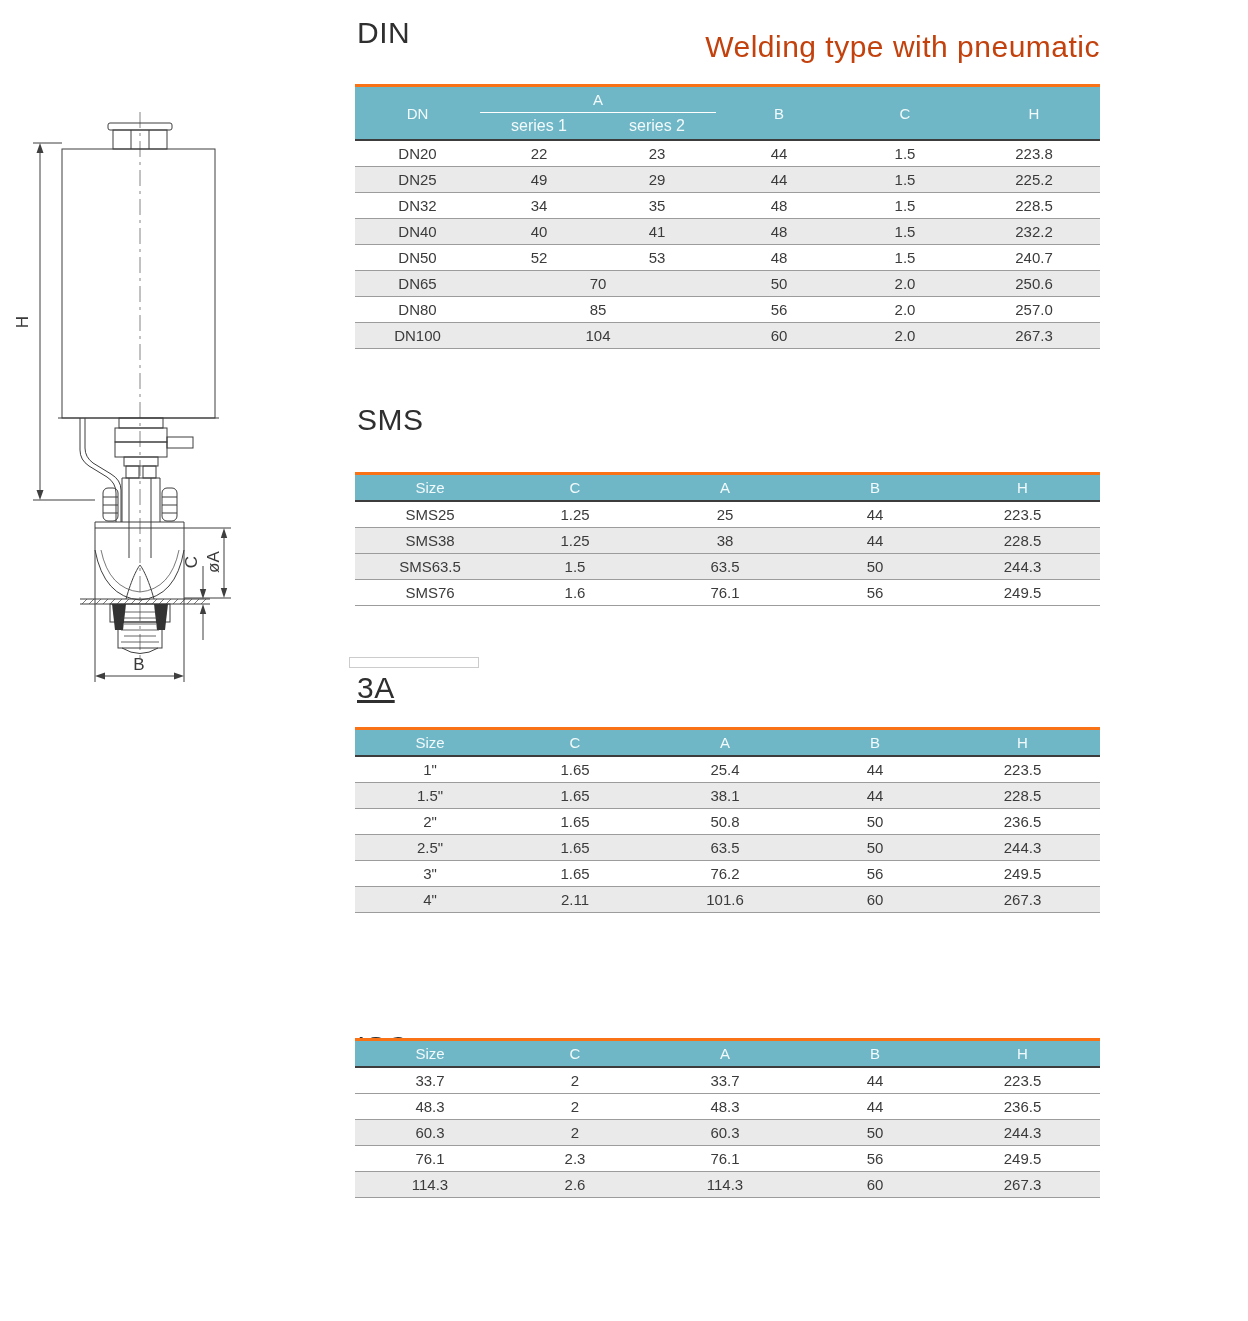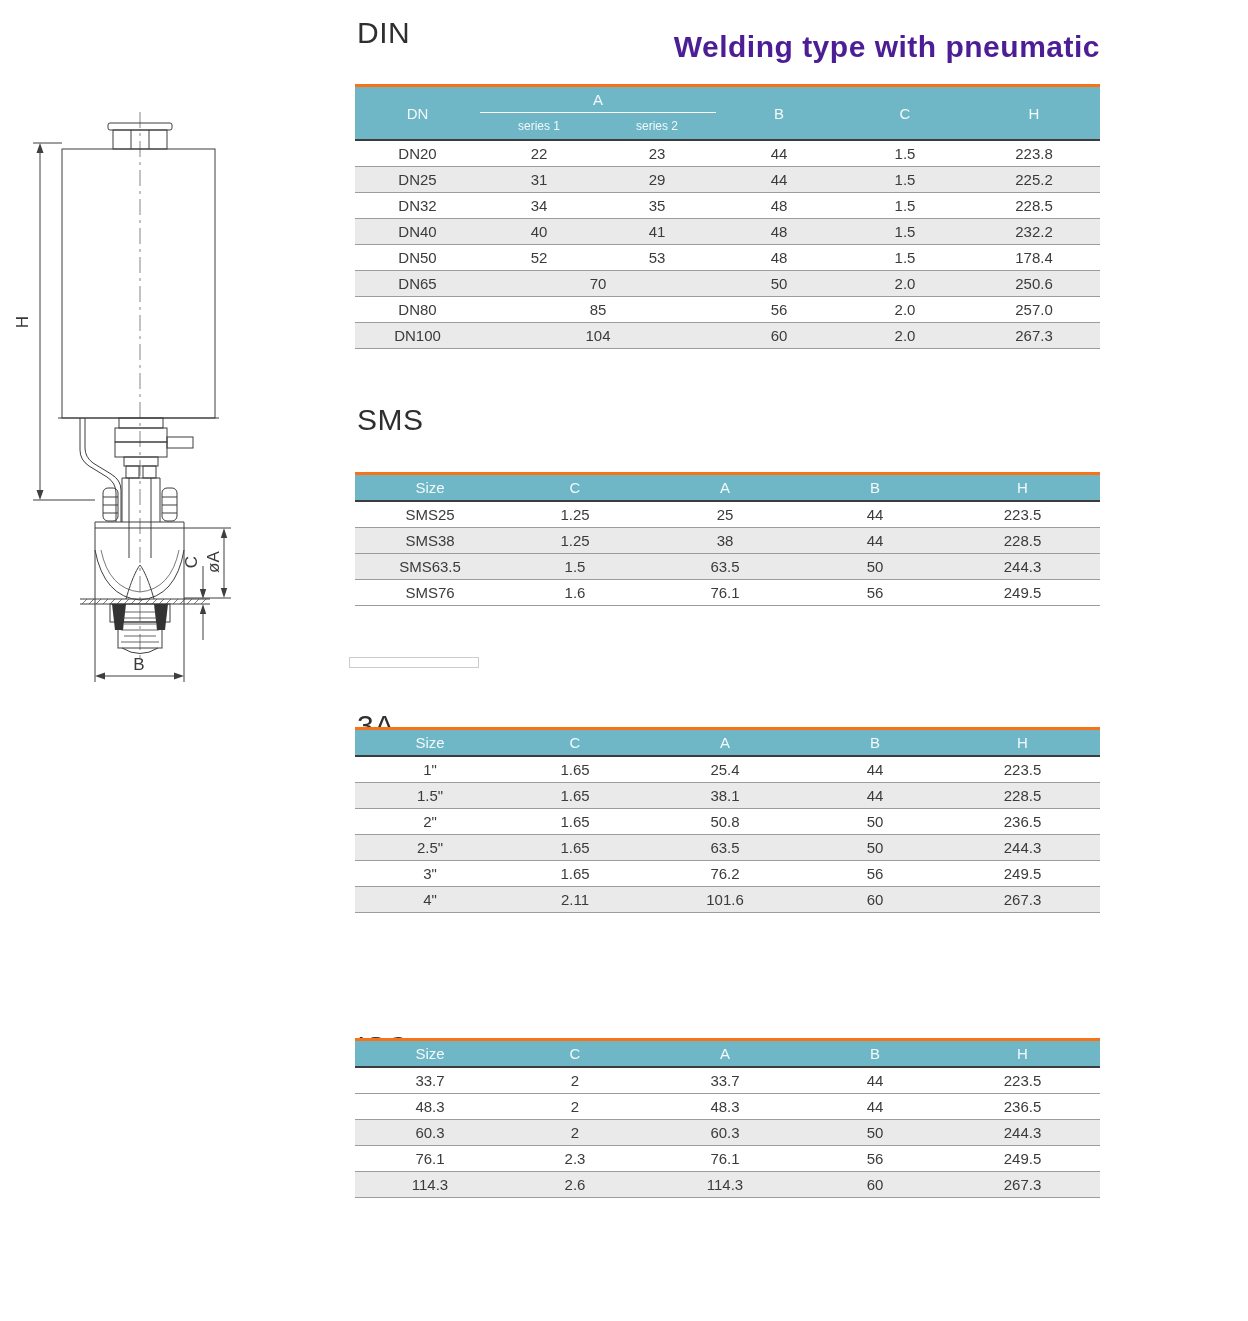--- a/index.html
+++ b/index.html
@@ -1,30 +1,30 @@
 <!DOCTYPE html>
 <html><head>
 <meta charset="utf-8">
 <style>
   html,body{margin:0;padding:0;background:#fff;}
   .page{position:relative;width:1248px;height:1321px;background:#ffffff;overflow:hidden;
         font-family:"Liberation Sans","DejaVu Sans",sans-serif;color:#3b3b3b;}
   .sec-title{position:absolute;left:357px;font-size:30px;font-weight:300;color:#2f2f2f;letter-spacing:.5px;}
-  .main-title{position:absolute;top:30px;right:148px;font-size:30px;font-weight:700;color:#4c1d95;letter-spacing:.5px;}
+  .main-title{position:absolute;top:30px;right:148px;font-size:30px;font-weight:400;color:#c2410c;letter-spacing:.5px;}
   table.dtable{position:absolute;left:355px;width:745px;border-collapse:collapse;table-layout:fixed;}
   table.dtable thead{border-top:3px solid #f97316;border-bottom:2px solid #3c3c3c;}
   table.dtable th{background:#6fb6c6;color:#f2fafb;font-weight:400;font-size:15px;height:25px;padding:0;text-align:center;}
-  table.dtable th.sub{font-size:12px;height:26px;}
+  table.dtable th.sub{font-size:16px;height:26px;}
   table.dtable td{font-size:15px;color:#3b3b3b;text-align:center;height:25px;padding:0;
                   border-bottom:1px solid #9c9c9c;background:#fff;}
   table.dtable tr.alt td{background:#eaeaea;}
   .t-din{top:84px;} .t-sms{top:472px;} .t-3a{top:727px;} .t-iso{top:1038px;}
   .t-3a td{height:27px;}
   th.a-underline{border-bottom:1px solid #fff;}
-  #title-din{top:16px;} #title-sms{top:403px;} #title-3a{top:709px;text-decoration:underline;} #title-iso{top:1030px;text-decoration:underline;}
+  #title-din{top:16px;} #title-sms{top:403px;} #title-3a{top:671px;text-decoration:underline;} #title-iso{top:1030px;text-decoration:underline;}
   .artifact{position:absolute;left:349px;top:657px;width:128px;height:9px;border:1px solid #cccccc;}
   .drawing{position:absolute;left:0;top:95px;}
   svg text{font-family:"Liberation Sans","DejaVu Sans",sans-serif;font-size:17px;fill:#3a3a3a;}
 </style>
 </head>
 <body>
 
 <div class="page">
 
   <svg class="drawing" width="340" height="610" viewBox="0 95 340 610">
@@ -166,21 +166,21 @@
       <tr>
           <td>DN20</td>
           <td>22</td>
           <td>23</td>
           <td>44</td>
           <td>1.5</td>
           <td>223.8</td>
         </tr>
       <tr class="alt">
           <td>DN25</td>
-          <td>31</td>
+          <td>49</td>
           <td>29</td>
           <td>44</td>
           <td>1.5</td>
           <td>225.2</td>
         </tr>
       <tr>
           <td>DN32</td>
           <td>34</td>
           <td>35</td>
           <td>48</td>
@@ -194,21 +194,21 @@
           <td>48</td>
           <td>1.5</td>
           <td>232.2</td>
         </tr>
       <tr>
           <td>DN50</td>
           <td>52</td>
           <td>53</td>
           <td>48</td>
           <td>1.5</td>
-          <td>178.4</td>
+          <td>240.7</td>
         </tr>
       <tr class="alt">
           <td>DN65</td>
           <td colspan="2">70</td>
           <td>50</td>
           <td>2.0</td>
           <td>250.6</td>
         </tr>
       <tr>
           <td>DN80</td>

